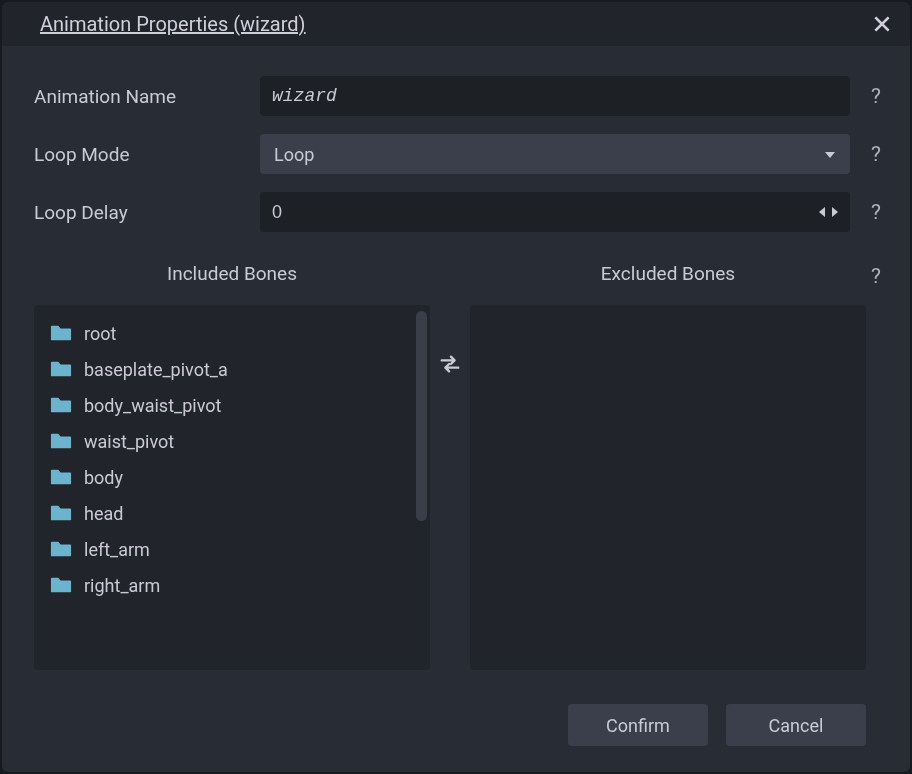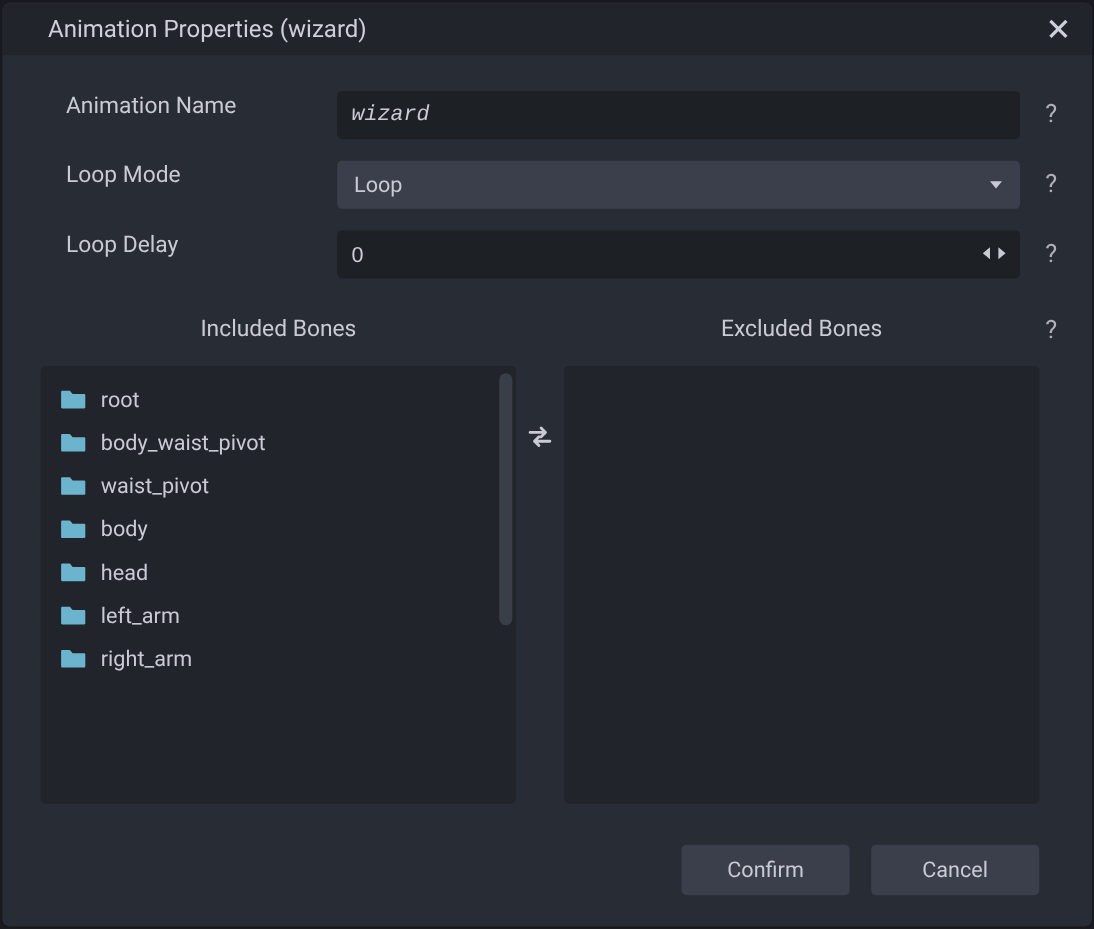--- a/index.html
+++ b/index.html
@@ -34,20 +34,21 @@
     border-radius: 6px 6px 0 0;
     display: flex;
     align-items: center;
     justify-content: space-between;
     padding: 0 14px 0 38px;
   }
   .titlebar .title {
     font-size: 20px;
     color: #cfcfd9;
     font-weight: 400;
+    text-decoration: underline;
   }
   .close-btn {
     width: 28px;
     height: 28px;
     display: flex;
     align-items: center;
     justify-content: center;
     cursor: pointer;
   }
   .close-btn svg {
@@ -58,23 +59,22 @@
   }
   .body {
     flex: 1;
     padding: 30px 24px 0 32px;
     display: flex;
     flex-direction: column;
     gap: 18px;
   }
   .form-row {
     display: flex;
-    align-items: flex-start;
+    align-items: center;
     gap: 16px;
-    margin-left: 21px;
   }
   .form-label {
     width: 210px;
     flex-shrink: 0;
     color: #cacad4;
     font-size: 19px;
   }
   .form-control {
     flex: 1;
     height: 40px;
@@ -322,20 +322,26 @@
               <div class="bone-item">
                 <svg class="folder-icon" viewBox="0 0 24 20">
                   <path d="M2 2 h7 l2.5 3 H22 a1 1 0 0 1 1 1 v11 a1 1 0 0 1 -1 1 H2 a1 1 0 0 1 -1 -1 V3 a1 1 0 0 1 1 -1 Z"></path>
                 </svg>
                 <span>root</span>
               </div>
               <div class="bone-item">
                 <svg class="folder-icon" viewBox="0 0 24 20">
                   <path d="M2 2 h7 l2.5 3 H22 a1 1 0 0 1 1 1 v11 a1 1 0 0 1 -1 1 H2 a1 1 0 0 1 -1 -1 V3 a1 1 0 0 1 1 -1 Z"></path>
                 </svg>
+                <span>baseplate_pivot_a</span>
+              </div>
+              <div class="bone-item">
+                <svg class="folder-icon" viewBox="0 0 24 20">
+                  <path d="M2 2 h7 l2.5 3 H22 a1 1 0 0 1 1 1 v11 a1 1 0 0 1 -1 1 H2 a1 1 0 0 1 -1 -1 V3 a1 1 0 0 1 1 -1 Z"></path>
+                </svg>
                 <span>body_waist_pivot</span>
               </div>
               <div class="bone-item">
                 <svg class="folder-icon" viewBox="0 0 24 20">
                   <path d="M2 2 h7 l2.5 3 H22 a1 1 0 0 1 1 1 v11 a1 1 0 0 1 -1 1 H2 a1 1 0 0 1 -1 -1 V3 a1 1 0 0 1 1 -1 Z"></path>
                 </svg>
                 <span>waist_pivot</span>
               </div>
               <div class="bone-item">
                 <svg class="folder-icon" viewBox="0 0 24 20">

